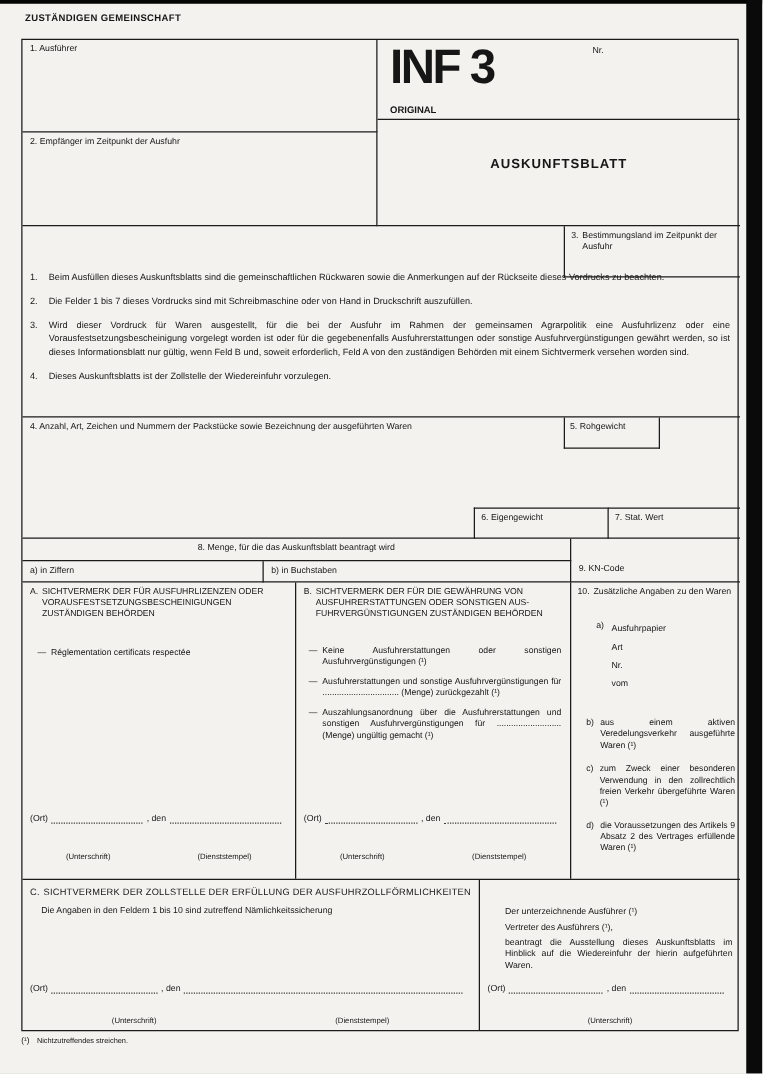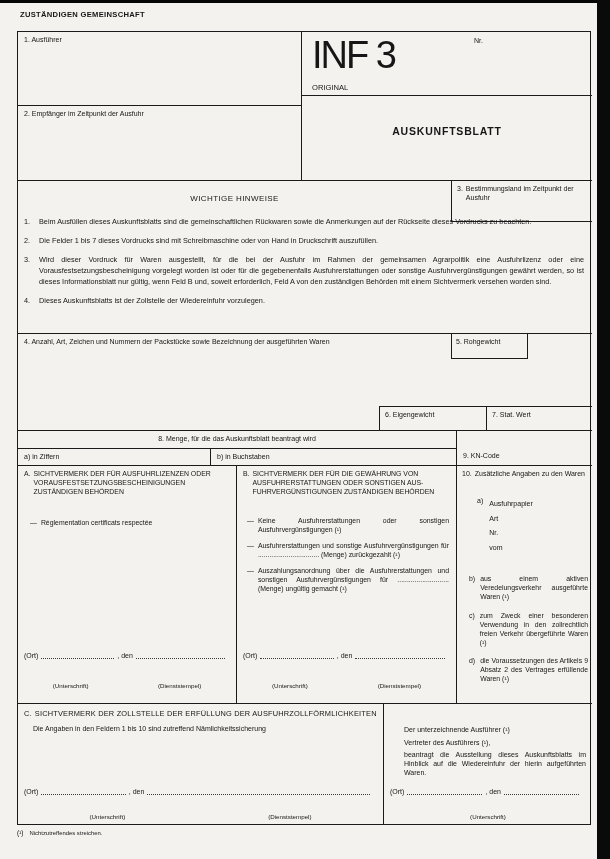--- a/index.html
+++ b/index.html
@@ -4,35 +4,35 @@
 <style>
   html,body{margin:0;padding:0;background:#d9d8d5;}
   .page{position:relative;width:610px;height:859px;background:#f3f2ee;overflow:hidden;
         font-family:"Liberation Sans",sans-serif;color:#161616;}
   .strip-top{position:absolute;left:0;top:0;width:610px;height:3px;background:#050505;}
   .strip-right{position:absolute;top:0;right:0;width:13px;height:859px;background:#0a0a0a;}
   .community{position:absolute;left:20px;top:10px;font-size:7.6px;font-weight:bold;letter-spacing:.3px;}
   .form{position:absolute;left:17px;top:31px;width:574px;height:794px;border:1.4px solid #1b1b1b;box-sizing:border-box;}
   .abs{position:absolute;box-sizing:border-box;}
   .lbl{font-size:7px;line-height:8.5px;}
-  .b{font-weight:normal;}
+  .b{font-weight:bold;}
   
   .nflex{display:flex;gap:3px;}
   .nflex .num{flex:none;}
   .nflex .txt{flex:1;}
   .hint-item{display:flex;gap:4px;font-size:7.3px;line-height:11px;margin-bottom:8px;}
   .hint-item .num{width:11px;flex:none;}
   .hint-item .txt{flex:1;text-align:justify;}
   .sec-title{font-size:6.9px;line-height:8.8px;}
   .dash-item{display:flex;gap:4px;font-size:6.9px;line-height:9px;margin-bottom:7px;}
   .dash-item .txt{flex:1;text-align:justify;}
   .ortline{position:absolute;display:flex;align-items:flex-end;font-size:7px;line-height:8px;}
   .dots{border-bottom:1px dotted #3c3c3c;margin:0 3px 1px 3px;height:6px;}
   .sigrow{position:absolute;display:flex;justify-content:space-around;font-size:6.2px;}
-  .inf3-title{font-size:38px;font-weight:400;letter-spacing:-2px;line-height:36px;transform:scaleY(1.02);transform-origin:top left;}
+  .inf3-title{font-size:38px;font-weight:700;letter-spacing:-2px;line-height:36px;transform:scaleY(1.02);transform-origin:top left;}
   .doc-title{font-size:10.5px;font-weight:bold;letter-spacing:.8px;line-height:19px;text-align:center;}
 </style>
 </head>
 <body>
 
 <div class="page">
   <div class="strip-top"></div>
   <div class="strip-right"></div>
 
   <div class="community">ZUSTÄNDIGEN GEMEINSCHAFT</div>
@@ -60,21 +60,20 @@
     </div>
 
     <div class="abs" style="left:0;top:149px;width:574px;height:153px;border-bottom:1px solid #1b1b1b;">
 
       <div class="abs" style="left:433px;top:0;width:141px;height:41px;border-left:1px solid #1b1b1b;border-bottom:1px solid #1b1b1b;">
         <div class="nflex lbl" style="padding:4px 4px 0 5px;">
           <span class="num">3.</span>
           <span class="txt">Bestimmungsland im Zeitpunkt der Ausfuhr</span>
         </div>
       </div>
-      <div class="abs b" style="left:0;top:13px;width:433px;text-align:center;font-size:8px;letter-spacing:.4px;">WICHTIGE HINWEISE</div>
       <div class="abs" style="left:6px;top:35px;right:8px;">
         <div class="hint-item">
           <span class="num">1.</span>
           <span class="txt">Beim Ausfüllen dieses Auskunftsblatts sind die gemeinschaftlichen Rückwaren sowie die Anmerkungen auf der Rückseite dieses Vordrucks zu beachten.</span>
         </div>
         <div class="hint-item">
           <span class="num">2.</span>
           <span class="txt">Die Felder 1 bis 7 dieses Vordrucks sind mit Schreibmaschine oder von Hand in Druckschrift auszufüllen.</span>
         </div>
         <div class="hint-item">

